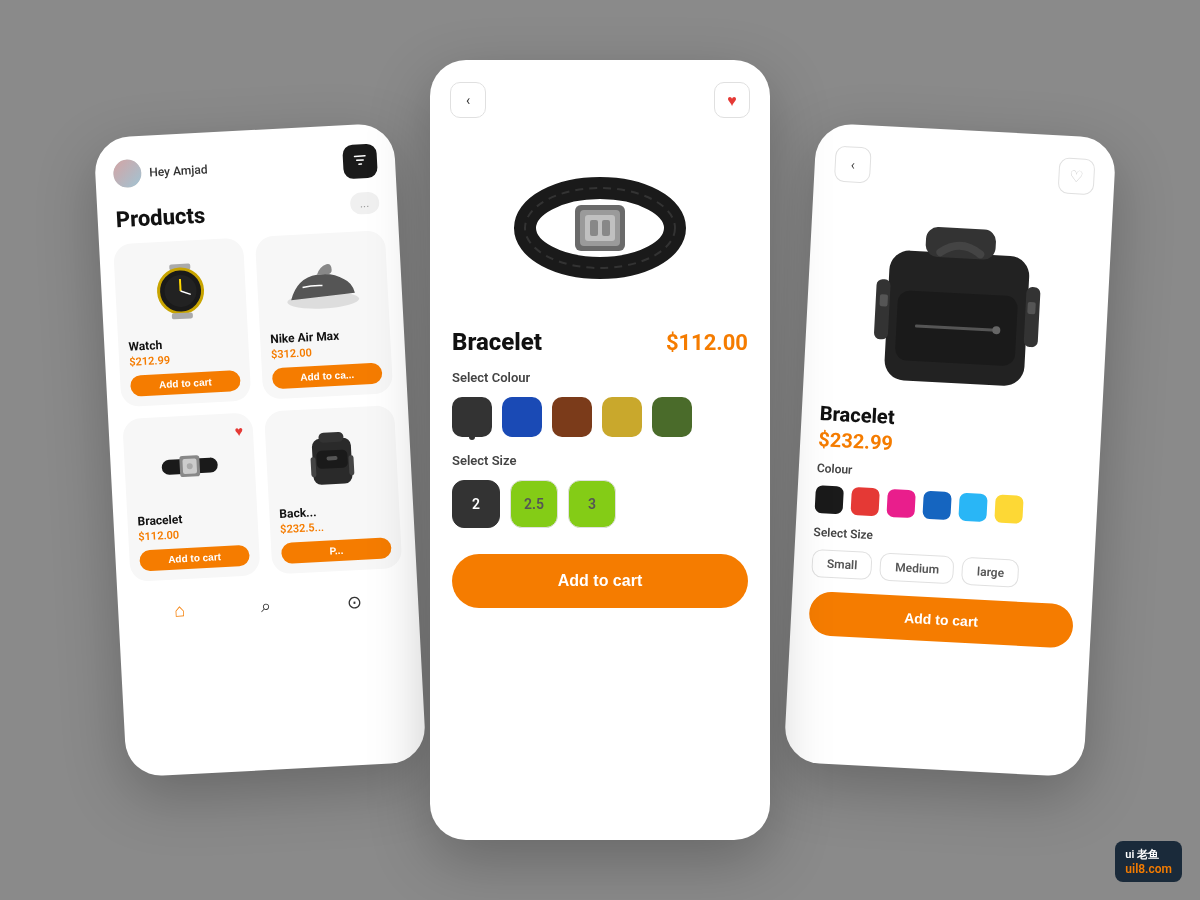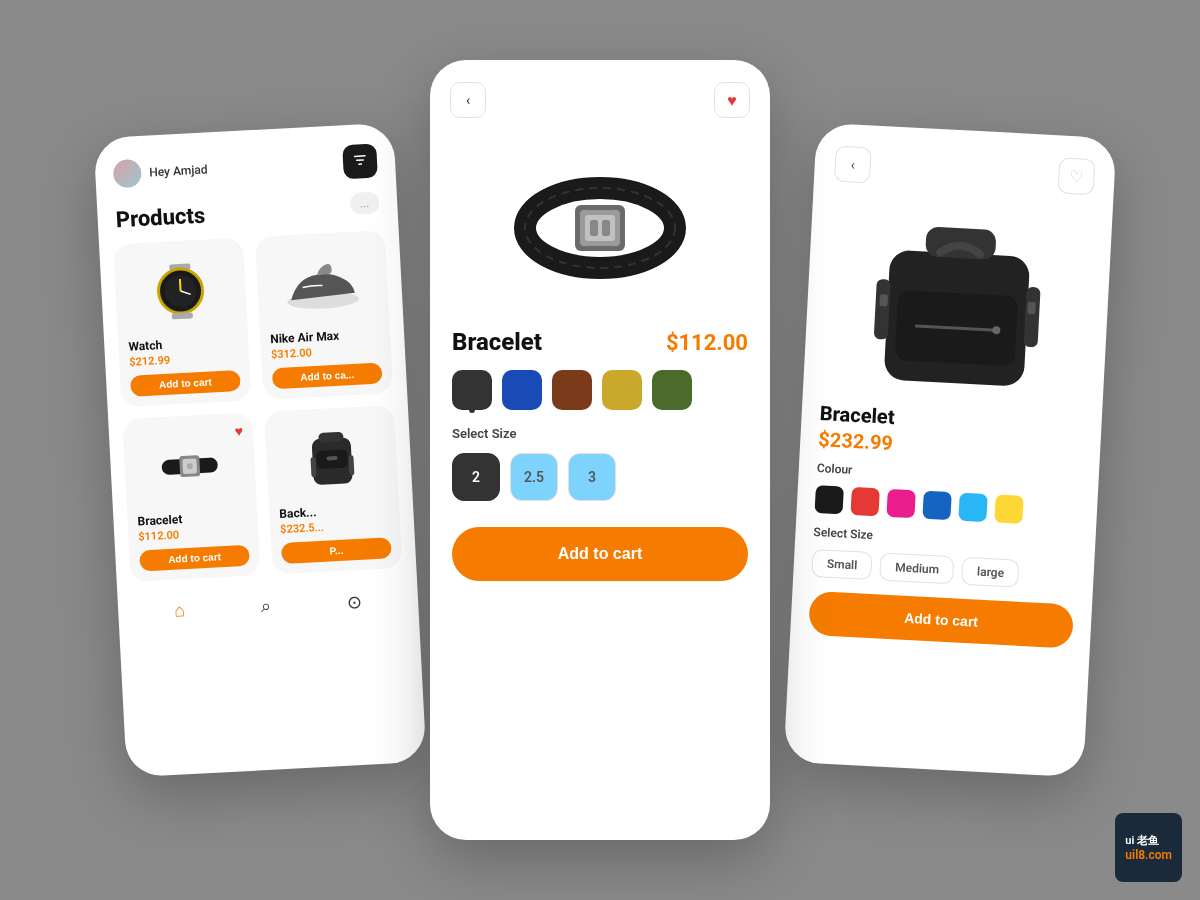--- a/index.html
+++ b/index.html
@@ -293,21 +293,21 @@
       height: 48px;
       border-radius: 12px;
       border: 1.5px solid #e0e0e0;
       display: flex;
       align-items: center;
       justify-content: center;
       font-size: 14px;
       font-weight: 600;
       color: #555;
       cursor: pointer;
-      background: #7dd3fc;
+      background: #84cc16;
     }
     .size-swatch.selected {
       background: #333;
       color: white;
       border-color: #333;
     }
     .add-to-cart-main {
       width: 100%;
       background: #f57c00;
       color: white;
@@ -409,21 +409,21 @@
     }
 
     
     .watermark {
       position: absolute;
       bottom: 18px;
       right: 18px;
       background: #1a2a3a;
       color: white;
       border-radius: 8px;
-      padding: 20px 10px;
+      padding: 6px 10px;
       font-size: 11px;
       font-weight: 600;
       z-index: 10;
       margin-left: 21px;
     }
     .watermark-sub {
       font-size: 12px;
       color: #f57c00;
     }
   </style>
@@ -546,20 +546,21 @@
       <ellipse cx="110" cy="85" rx="75" ry="40" fill="none" stroke="#333" stroke-width="2" stroke-dasharray="8 6"></ellipse>
     </svg>
   </div>
 
   <div class="center-content">
     <div class="center-product-title-row">
       <span class="center-product-name">Bracelet</span>
       <span class="center-product-price">$112.00</span>
     </div>
 
+    <div class="section-label">Select Colour</div>
     <div class="color-swatches">
       <div class="color-swatch selected" style="background:#333333;"></div>
       <div class="color-swatch" style="background:#1a4ab5;"></div>
       <div class="color-swatch" style="background:#7b3b1a;"></div>
       <div class="color-swatch" style="background:#c9a82c;"></div>
       <div class="color-swatch" style="background:#4a6b2a;"></div>
     </div>
 
     <div class="size-section">
       <div class="section-label">Select Size</div>

